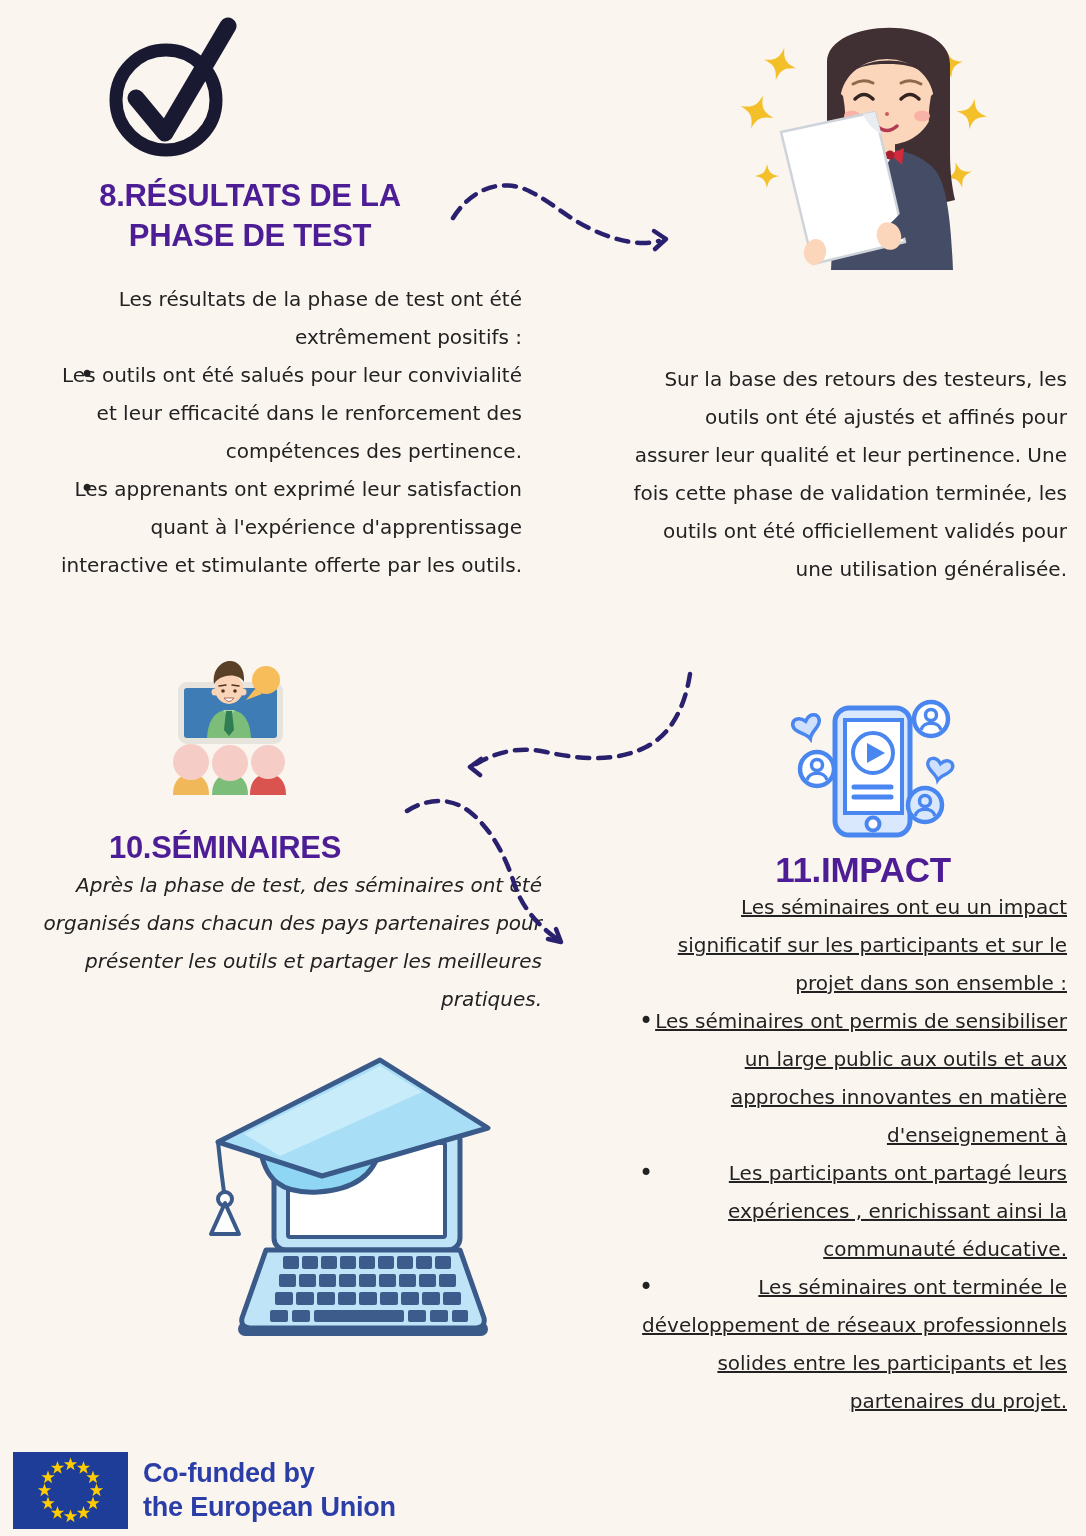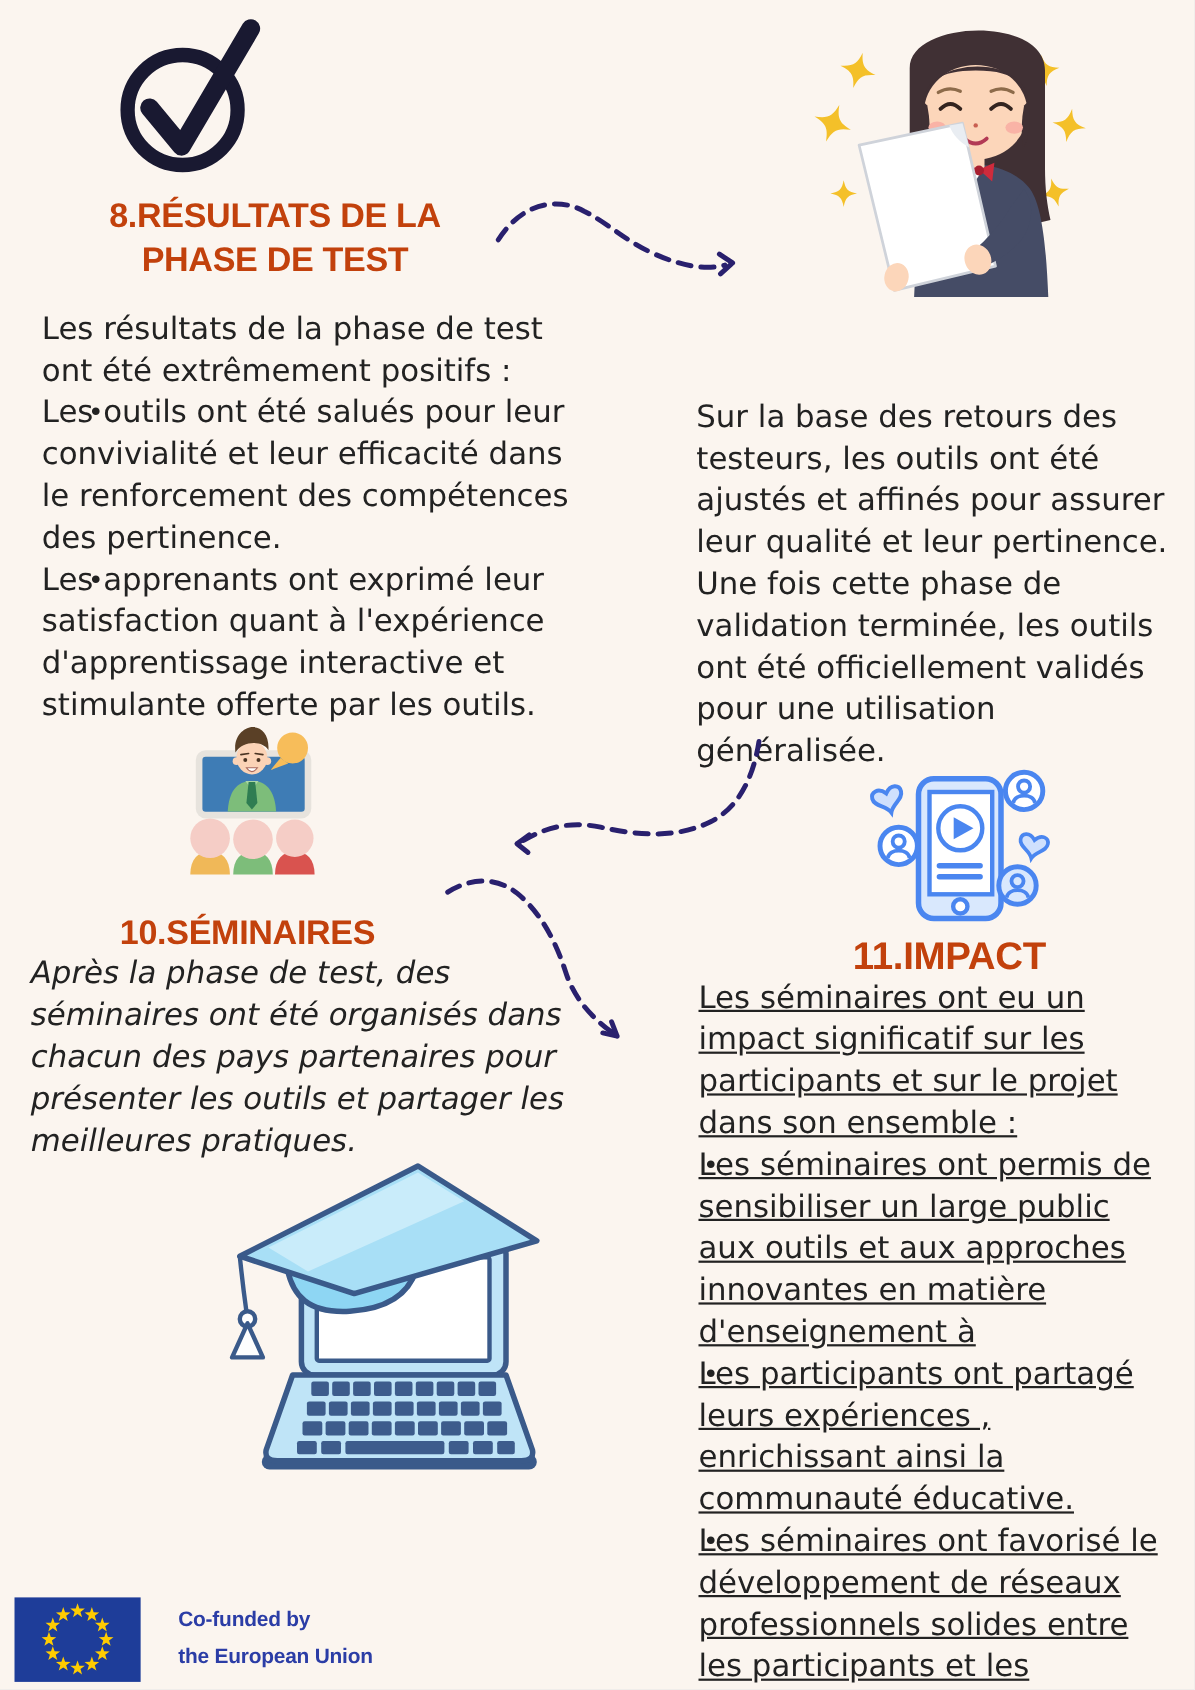--- a/index.html
+++ b/index.html
@@ -4,32 +4,32 @@
 <style>
   html,body{margin:0;padding:0;background:#e8e8e8;}
   .page{
     position:relative;width:1086px;height:1536px;margin:0 auto;
     background:#fbf5ef;overflow:hidden;
     font-family:"DejaVu Sans",sans-serif;color:#222;
   }
   .abs{position:absolute;}
   .h{
     font-family:"Liberation Sans",sans-serif;font-weight:800;
-    font-size:31px;line-height:1.28;color:#c2410c;text-align:center;
+    font-size:31px;line-height:1.28;color:#4c1d95;text-align:center;
     letter-spacing:-0.3px;
   }
-  .b{font-size:28px;line-height:38px;text-align:left;color:#222;}
+  .b{font-size:20px;line-height:38px;text-align:right;color:#222;}
   ul.bullets{list-style:none;margin:0;padding:0;}
   ul.bullets li{position:relative;}
   ul.bullets .dot{position:absolute;top:0;font-size:24px;line-height:38px;}
   .results-block .dot{left:42px;}
   .impact-block .dot{left:4px;}
   .footer-text{
     font-family:"Liberation Sans",sans-serif;font-weight:700;
-    font-size:19px;line-height:34px;color:#2b3da6;letter-spacing:-0.2px;margin-left:19px;
+    font-size:27px;line-height:34px;color:#2b3da6;letter-spacing:-0.2px;
   }
   svg{display:block;}
 </style>
 </head>
 <body>
 
 <div class="page">
 
   <svg class="abs" style="left:108px;top:12px;" width="130" height="152" viewBox="0 0 130 152">
     <circle cx="58" cy="88" r="50" fill="none" stroke="#191931" stroke-width="13"></circle>
@@ -186,21 +186,21 @@
       <li>
         <span class="dot">•</span>
         <div class="b">Les séminaires ont permis de sensibiliser un large public aux outils et aux approches innovantes en matière d'enseignement à</div>
       </li>
       <li>
         <span class="dot">•</span>
         <div class="b">Les participants ont partagé leurs expériences , enrichissant ainsi la communauté éducative.</div>
       </li>
       <li>
         <span class="dot">•</span>
-        <div class="b">Les séminaires ont favorisé le développement de réseaux professionnels solides entre les participants et les partenaires du projet.</div>
+        <div class="b">Les séminaires ont terminée le développement de réseaux professionnels solides entre les participants et les partenaires du projet.</div>
       </li>
     </ul>
   </div>
 
   <svg class="abs" style="left:182px;top:1042px;" width="335" height="305" viewBox="0 0 335 305">
     <rect x="92" y="86" width="186" height="122" rx="12" fill="#bfe4f7" stroke="#3a5a8a" stroke-width="5"></rect>
     <rect x="106" y="101" width="157" height="94" rx="2" fill="#ffffff" stroke="#3a5a8a" stroke-width="4"></rect>
     <rect x="56" y="280" width="250" height="14" rx="7" fill="#3a5a8a"></rect>
     <path d="M84,208 L278,208 L302,276 Q304,286 292,286 L70,286 Q58,286 60,276 Z" fill="#bfe4f7" stroke="#3a5a8a" stroke-width="5" stroke-linejoin="round"></path>
     <g fill="#3d5c8c">

